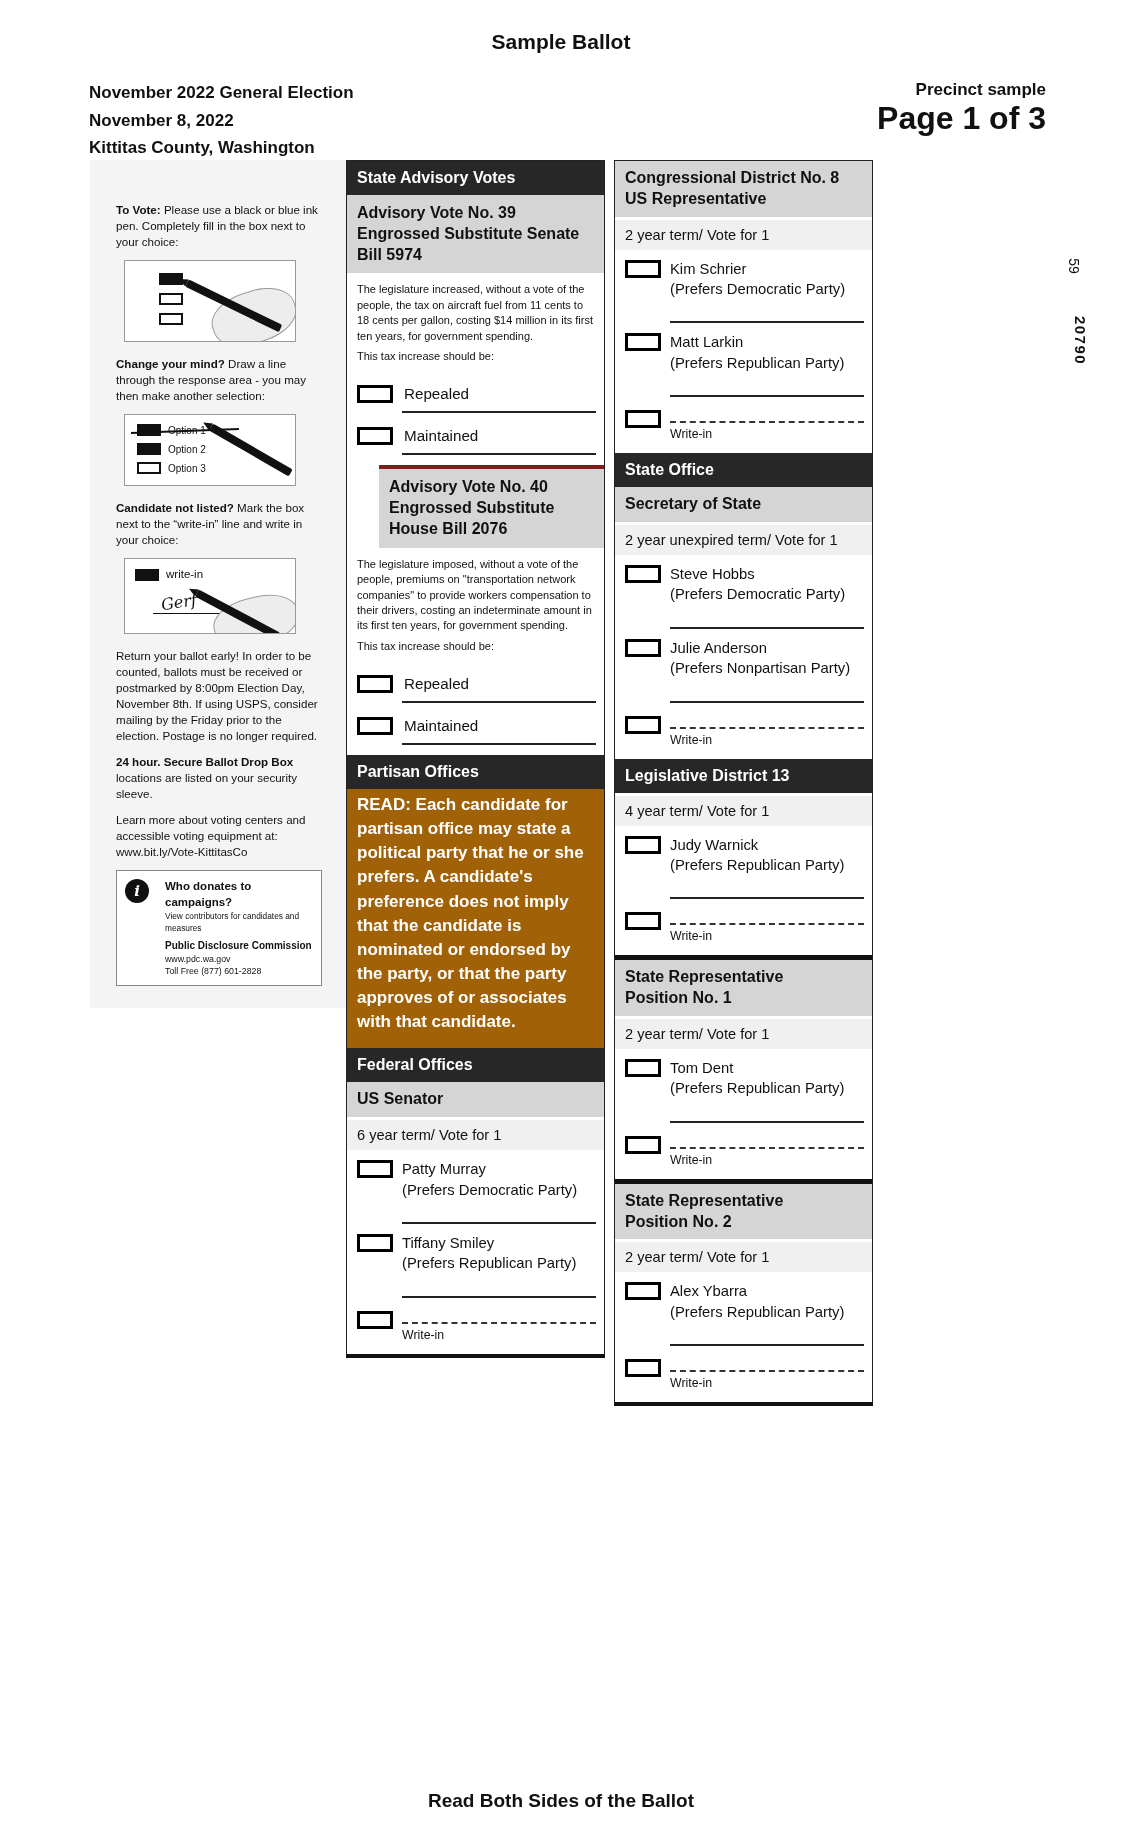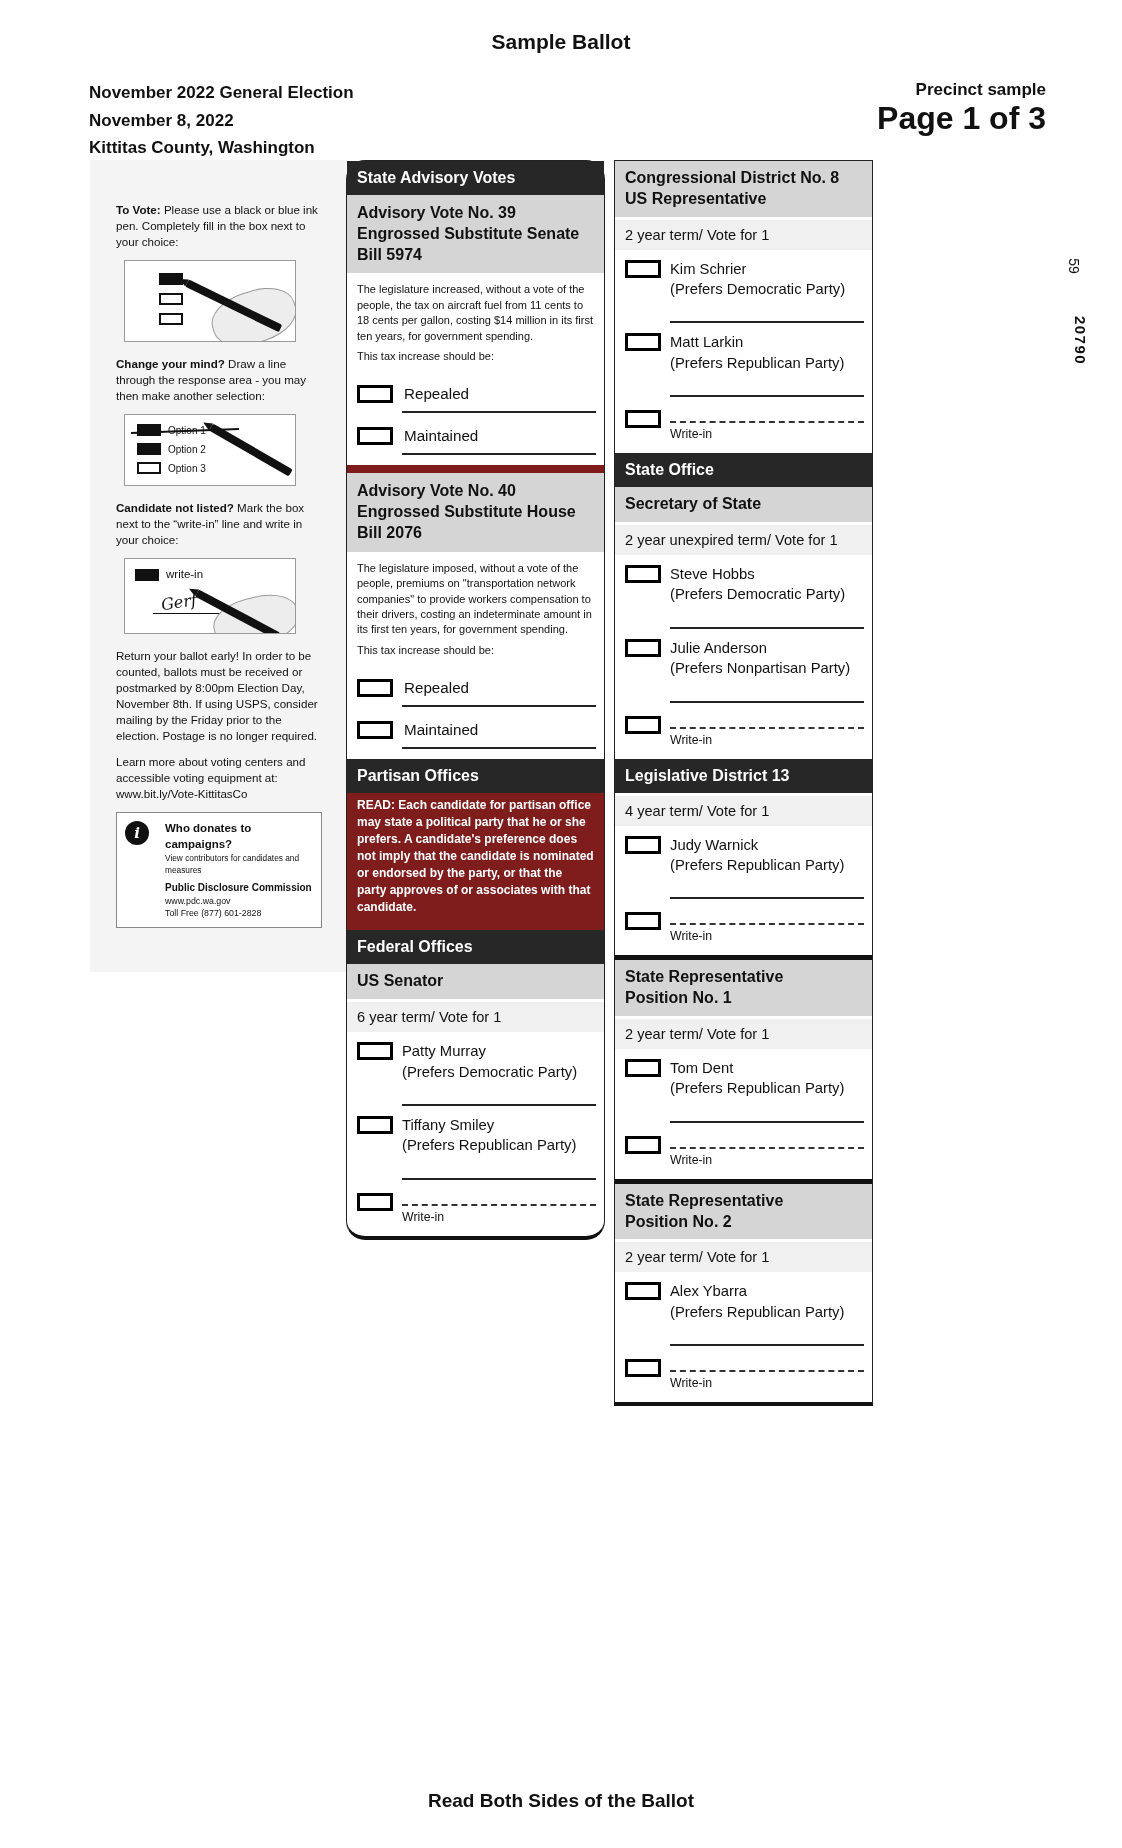--- a/index.html
+++ b/index.html
@@ -19,21 +19,21 @@
   .precinct-block { position: absolute; top: 80px; right: 76px; text-align: right; }
   .precinct { font-size: 17px; font-weight: bold; }
   .page-num { font-size: 32px; font-weight: bold; margin-top: 0; }
   .stub-number { position: absolute; top: 258px; left: 1052px; width: 44px; text-align: center; transform: rotate(90deg); font-size: 14px; }
   .stub-code { position: absolute; top: 332px; left: 1034px; width: 92px; text-align: center; transform: rotate(90deg); font-size: 15px; font-weight: bold; letter-spacing: 1.5px; }
   .ballot-footer { position: absolute; top: 1790px; left: 0; width: 100%; text-align: center; font-size: 19px; font-weight: bold; }
 
   
   .col { position: absolute; top: 160px; }
   #col-instructions { left: 90px; width: 256px; min-height: 812px; background: #f4f4f4; padding: 42px 24px 22px 26px; font-size: 11.6px; line-height: 1.38; }
-  #col-middle { left: 346px; width: 259px; border-radius: 19px; }
+  #col-middle { left: 346px; width: 259px; }
   #col-right { left: 614px; width: 259px; }
   .ballot-col { border: 1px solid #222; border-bottom: 4px solid #111; background: #fff; }
 
   
   .instr { margin-bottom: 10px; }
   .gfx { position: relative; background: #fff; border: 1px solid #999; width: 172px; margin: 6px 0 14px 8px; overflow: hidden; }
   .gfx-vote { height: 82px; }
   .gfx-change { height: 72px; padding: 6px 0 0 12px; }
   .gfx-writein { height: 76px; padding: 8px 0 0 10px; }
   .mini-box { width: 24px; height: 12px; border: 2px solid #111; background: #fff; flex: 0 0 auto; }
@@ -60,23 +60,23 @@
   .pdc-box { display: flex; gap: 16px; background: #fff; border: 1px solid #888; padding: 8px; margin-top: 8px; align-items: flex-start; }
   .pdc-icon { width: 24px; height: 24px; border-radius: 50%; background: #111; color: #fff; text-align: center; line-height: 24px; font-size: 15px; font-weight: bold; font-style: italic; font-family: "DejaVu Serif", serif; flex: 0 0 auto; }
   .pdc-icon::before { content: "i"; }
   .pdc-title { font-size: 11.5px; font-weight: bold; }
   .pdc-sub { font-size: 8.3px; margin: 1px 0 5px; }
   .pdc-org { font-size: 10px; font-weight: bold; }
   .pdc-url, .pdc-phone { font-size: 8.8px; }
 
   
   .dark-header { background: #272727; color: #fff; font-weight: bold; font-size: 16px; padding: 8px 10px; }
-  .dark-text { background: #7f1d1d; color: #fff; font-weight: bold; font-size: 12px; line-height: 1.42; padding: 4px 10px 14px; }
+  .dark-text { background: #a16207; color: #fff; font-weight: bold; font-size: 17px; line-height: 1.42; padding: 4px 10px 14px; }
   .av-title { background: #d5d5d5; font-weight: bold; font-size: 16px; line-height: 1.3; padding: 8px 10px; }
-  .bt-thick { border-top: 8px solid #7f1d1d; }
+  .bt-thick { border-top: 4px solid #7f1d1d; margin-left: 32px; }
   .av-body { padding: 9px 10px 2px; font-size: 11px; line-height: 1.4; }
   .av-body p { margin: 0 0 5px; }
   .gray-header { background: #d5d5d5; font-weight: bold; font-size: 16px; line-height: 1.3; padding: 7px 10px; }
   .term-row { background: #f0f0f0; font-size: 14.6px; padding: 7px 10px; margin-top: 3px; }
   .checkbox { width: 36px; height: 18px; border: 3px solid #000; background: #fff; flex: 0 0 auto; margin-top: 1px; }
   .choice { display: flex; gap: 9px; padding: 13px 8px 0 10px; align-items: flex-start; }
   .choice-body { flex: 1; font-size: 15.2px; padding: 1px 0 9px 2px; border-bottom: 2px solid #222; }
   .candidate { display: flex; gap: 9px; padding: 9px 8px 0 10px; align-items: flex-start; }
   .cand-body { flex: 1; border-bottom: 2px solid #222; padding-bottom: 22px; font-size: 14.8px; line-height: 1.38; }
   .writein { display: flex; gap: 9px; padding: 12px 8px 12px 10px; align-items: flex-start; }
@@ -145,20 +145,21 @@
     </div>
     <div class="wi-demo-script">Gerf</div>
     <div class="wi-demo-line"></div>
     <div class="hand hand-wi"></div>
     <div class="pen pen-wi"></div>
   </div>
 
 
   <p class="instr">Return your ballot early! In order to be counted, ballots must be received or postmarked by 8:00pm Election Day, November 8th. If using USPS, consider mailing by the Friday prior to the election. Postage is no longer required.</p>
 
+  <p class="instr"><span class="b">24 hour. Secure Ballot Drop Box</span> <span>locations are listed on your security sleeve.</span></p>
 
   <p class="instr">Learn more about voting centers and accessible voting equipment at: www.bit.ly/Vote-KittitasCo</p>
 
   <div class="pdc-box">
     <div class="pdc-icon"></div>
     <div class="pdc-text">
       <div class="pdc-title">Who donates to campaigns?</div>
       <div class="pdc-sub">View contributors for candidates and measures</div>
       <div class="pdc-org">Public Disclosure Commission</div>
       <div class="pdc-url">www.pdc.wa.gov</div>

